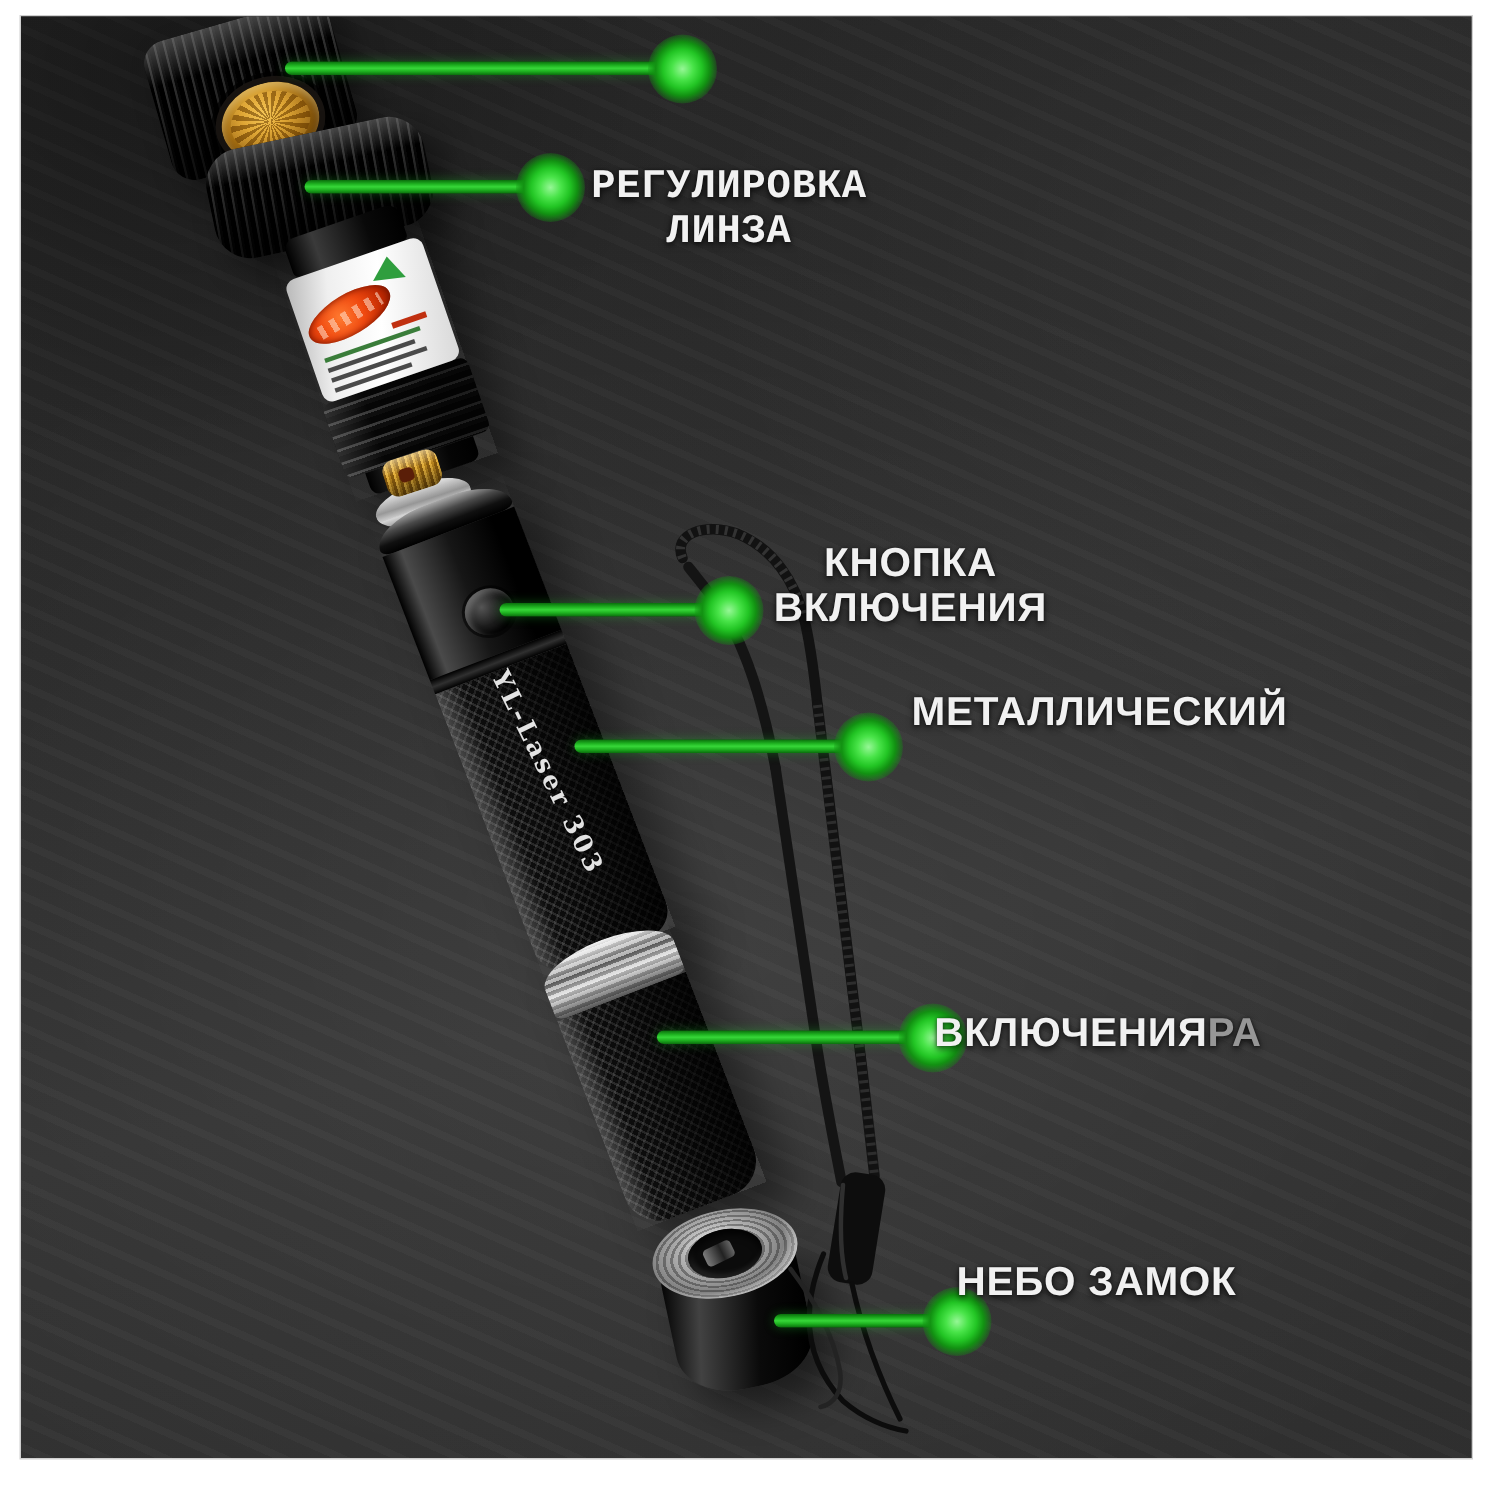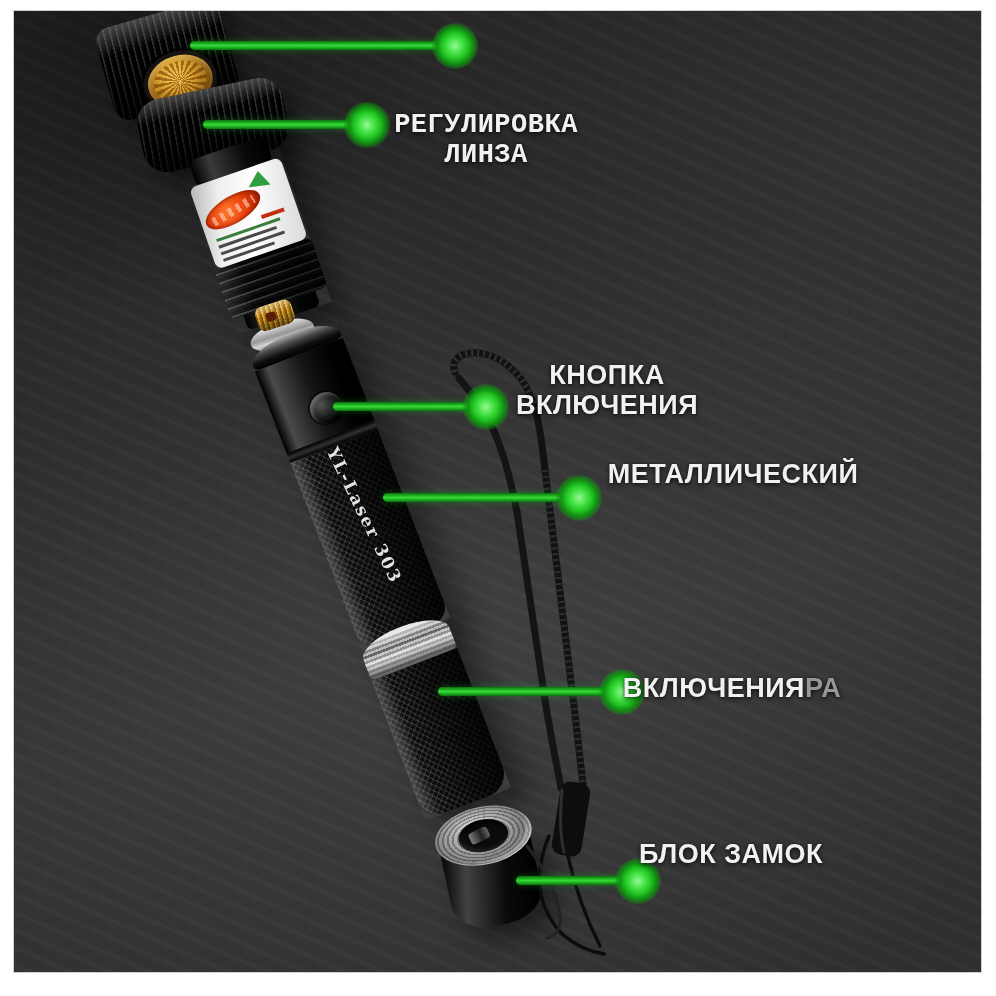--- a/index.html
+++ b/index.html
@@ -216,18 +216,18 @@
 
       <div class="c-line" style="left:438px;top:687px;width:184px;"></div>
       <div class="c-dot" style="left:599px;top:669px;"></div>
       <div class="c-label" style="left:732px;top:674px;">
         <div><span>ВКЛЮЧЕНИЯ</span><span class="fade">РА</span></div>
       </div>
 
       <div class="c-line" style="left:516px;top:876px;width:122px;"></div>
       <div class="c-dot" style="left:615px;top:858px;"></div>
       <div class="c-label" style="left:731px;top:840px;">
-        <div>БЛОК ЗАМОК</div>
+        <div>НЕБО ЗАМОК</div>
       </div>
 
     </div>
   </div>
 </div>
 
 </body></html>

